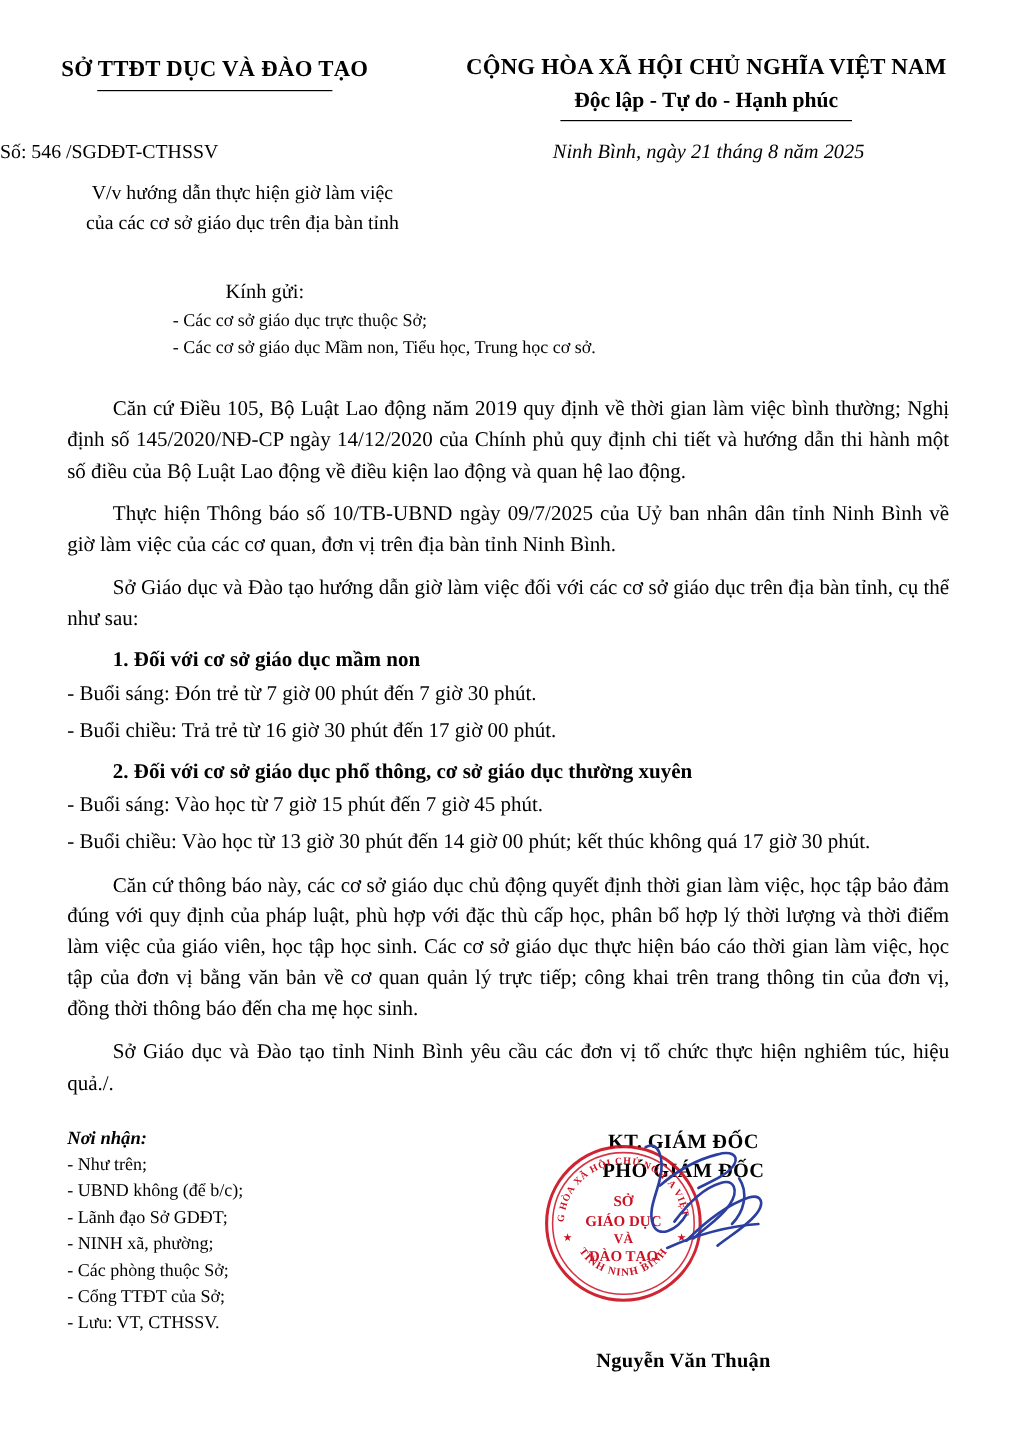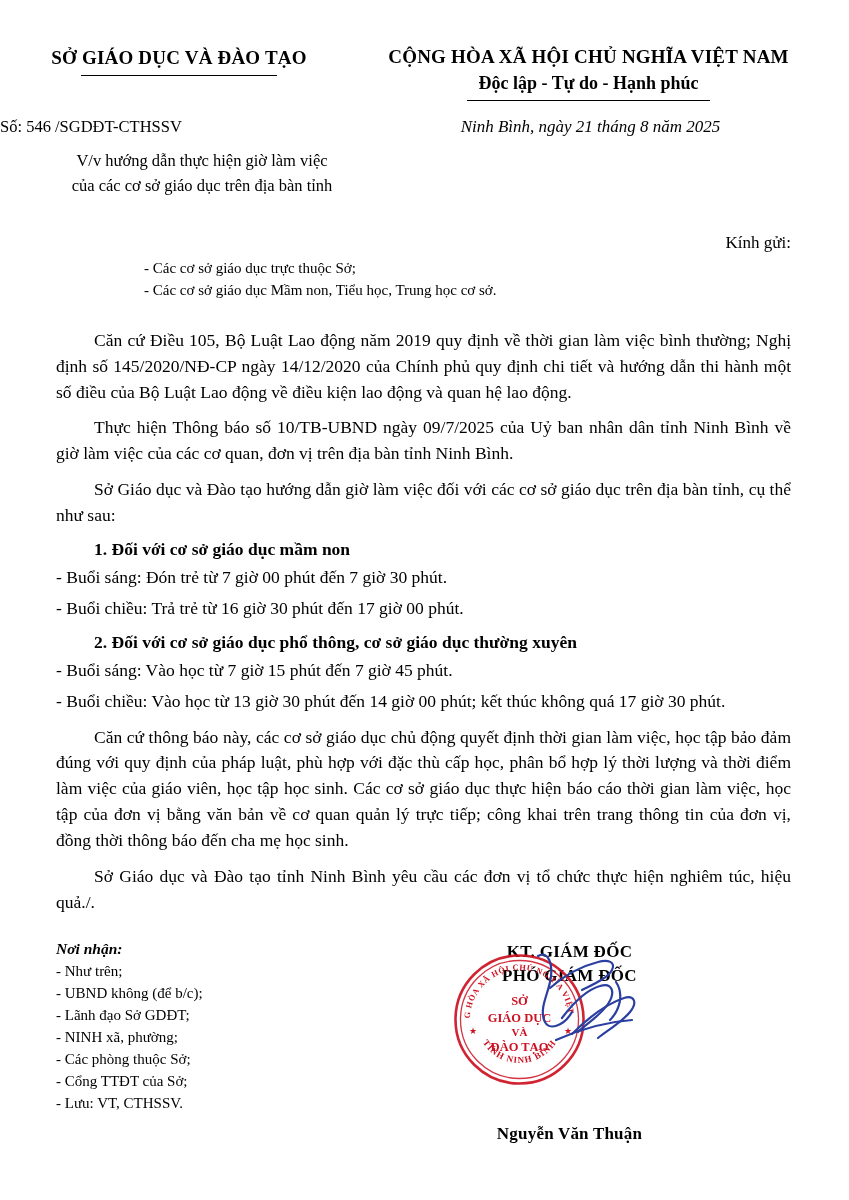--- a/index.html
+++ b/index.html
@@ -99,21 +99,20 @@
   }
 
   
   .body-wrap {
     margin: 0 58px 0 56px;
   }
   .kinh-gui {
     margin-top: 34px;
     margin-left: 132px;
     font-size: 17px;
-    text-align: right;
   }
   .recipients {
     margin-top: 4px;
     margin-left: 88px;
     font-size: 15px;
     line-height: 1.5;
   }
   p.para {
     font-size: 17.5px;
     line-height: 1.48;
@@ -198,21 +197,21 @@
     pointer-events: none;
   }
 </style>
 </head>
 <body>
 
 <div class="page">
 
   <div class="header">
     <div class="header-left">
-      <div class="org-line2">SỞ GIÁO DỤC VÀ ĐÀO TẠO</div>
+      <div class="org-line2">SỞ TTĐT DỤC VÀ ĐÀO TẠO</div>
       <div class="underline-short"></div>
     </div>
     <div class="header-right">
       <div class="nation-line1">CỘNG HÒA XÃ HỘI CHỦ NGHĨA VIỆT NAM</div>
       <div class="nation-line2">Độc lập - Tự do - Hạnh phúc</div>
       <div class="underline-nation"></div>
     </div>
   </div>
 
   <div class="subheader">

